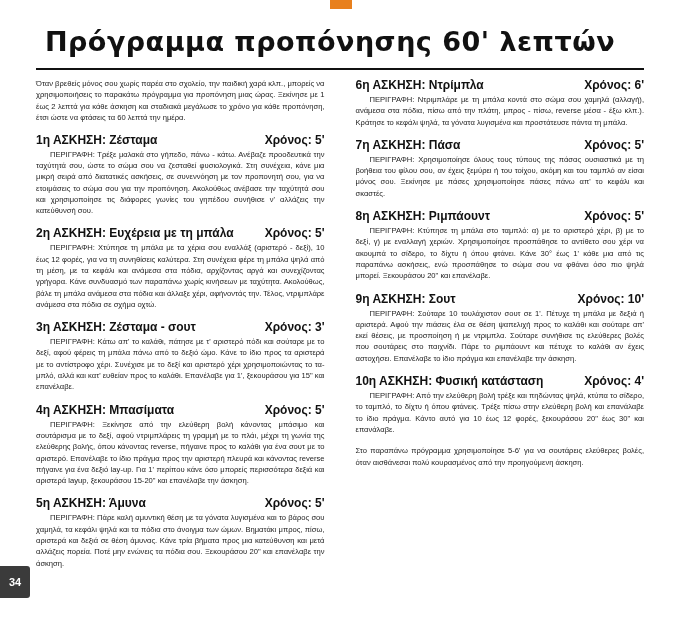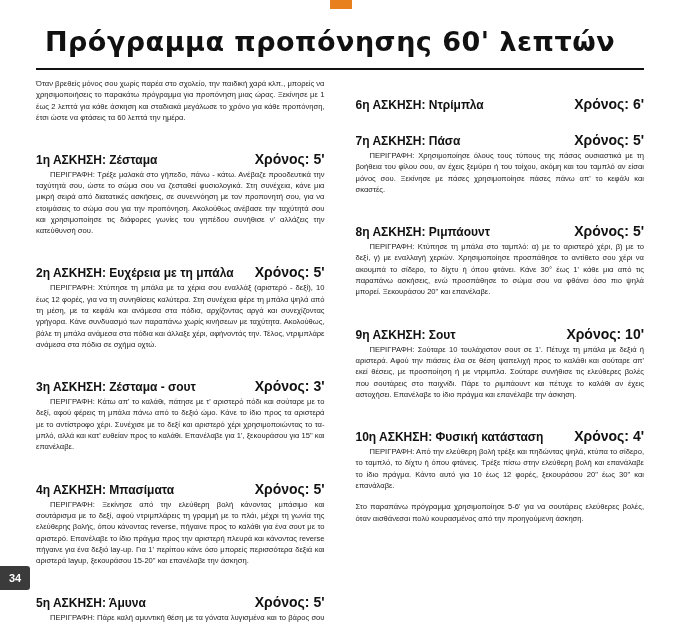--- a/index.html
+++ b/index.html
@@ -79,45 +79,44 @@
     align-items: baseline;
     margin: 0 0 2px 0;
   }
   .ex-head .name {
     font-weight: bold;
     font-size: 12px;
     color: #111111;
   }
   .ex-head .time {
     font-weight: bold;
-    font-size: 14px;
+    font-size: 12px;
     color: #111111;
     white-space: nowrap;
-    margin-top: 18px;
   }
   .ex-body {
     font-size: 7.6px;
     line-height: 11.3px;
     text-align: justify;
     margin: 0 0 10px 0;
     text-indent: 14px;
   }
   .closing {
     font-size: 7.6px;
     line-height: 11.4px;
     text-align: justify;
     margin-top: 6px;
   }
   
   .page-num {
     position: absolute;
     left: 0;
     top: 566px;
     width: 30px;
-    height: 24px;
+    height: 32px;
     background: #3b3b3b;
     color: #ffffff;
     font-size: 11px;
     font-weight: bold;
     display: flex;
     align-items: center;
     justify-content: center;
     border-top-right-radius: 3px;
     border-bottom-right-radius: 3px;
   }
@@ -180,20 +179,21 @@
 
     </div>
 
     <div class="col">
 
       <div>
         <div class="ex-head">
           <span class="name">6η ΑΣΚΗΣΗ: Ντρίμπλα</span>
           <span class="time">Χρόνος: 6'</span>
         </div>
+        <p class="ex-body">ΠΕΡΙΓΡΑΦΗ: Ντριμπλάρε με τη μπάλα κοντά στο σώμα σου χαμηλά (αλλαγή), ανάμεσα στα πόδια, πίσω από την πλάτη, μπρος - πίσω, reverse μέσα - έξω κλπ.). Κράτησε το κεφάλι ψηλά, τα γόνατα λυγισμένα και προστάτευσε πάντα τη μπάλα.</p>
       </div>
 
       <div>
         <div class="ex-head">
           <span class="name">7η ΑΣΚΗΣΗ: Πάσα</span>
           <span class="time">Χρόνος: 5'</span>
         </div>
         <p class="ex-body">ΠΕΡΙΓΡΑΦΗ: Χρησιμοποίησε όλους τους τύπους της πάσας ουσιαστικά με τη βοήθεια του φίλου σου, αν έχεις ξεμύρει ή του τοίχου, ακόμη και του ταμπλό αν είσαι μόνος σου. Ξεκίνησε με πάσες χρησιμοποίησε πάσες πάνω απ' το κεφάλι και σκαστές.</p>
       </div>
 

